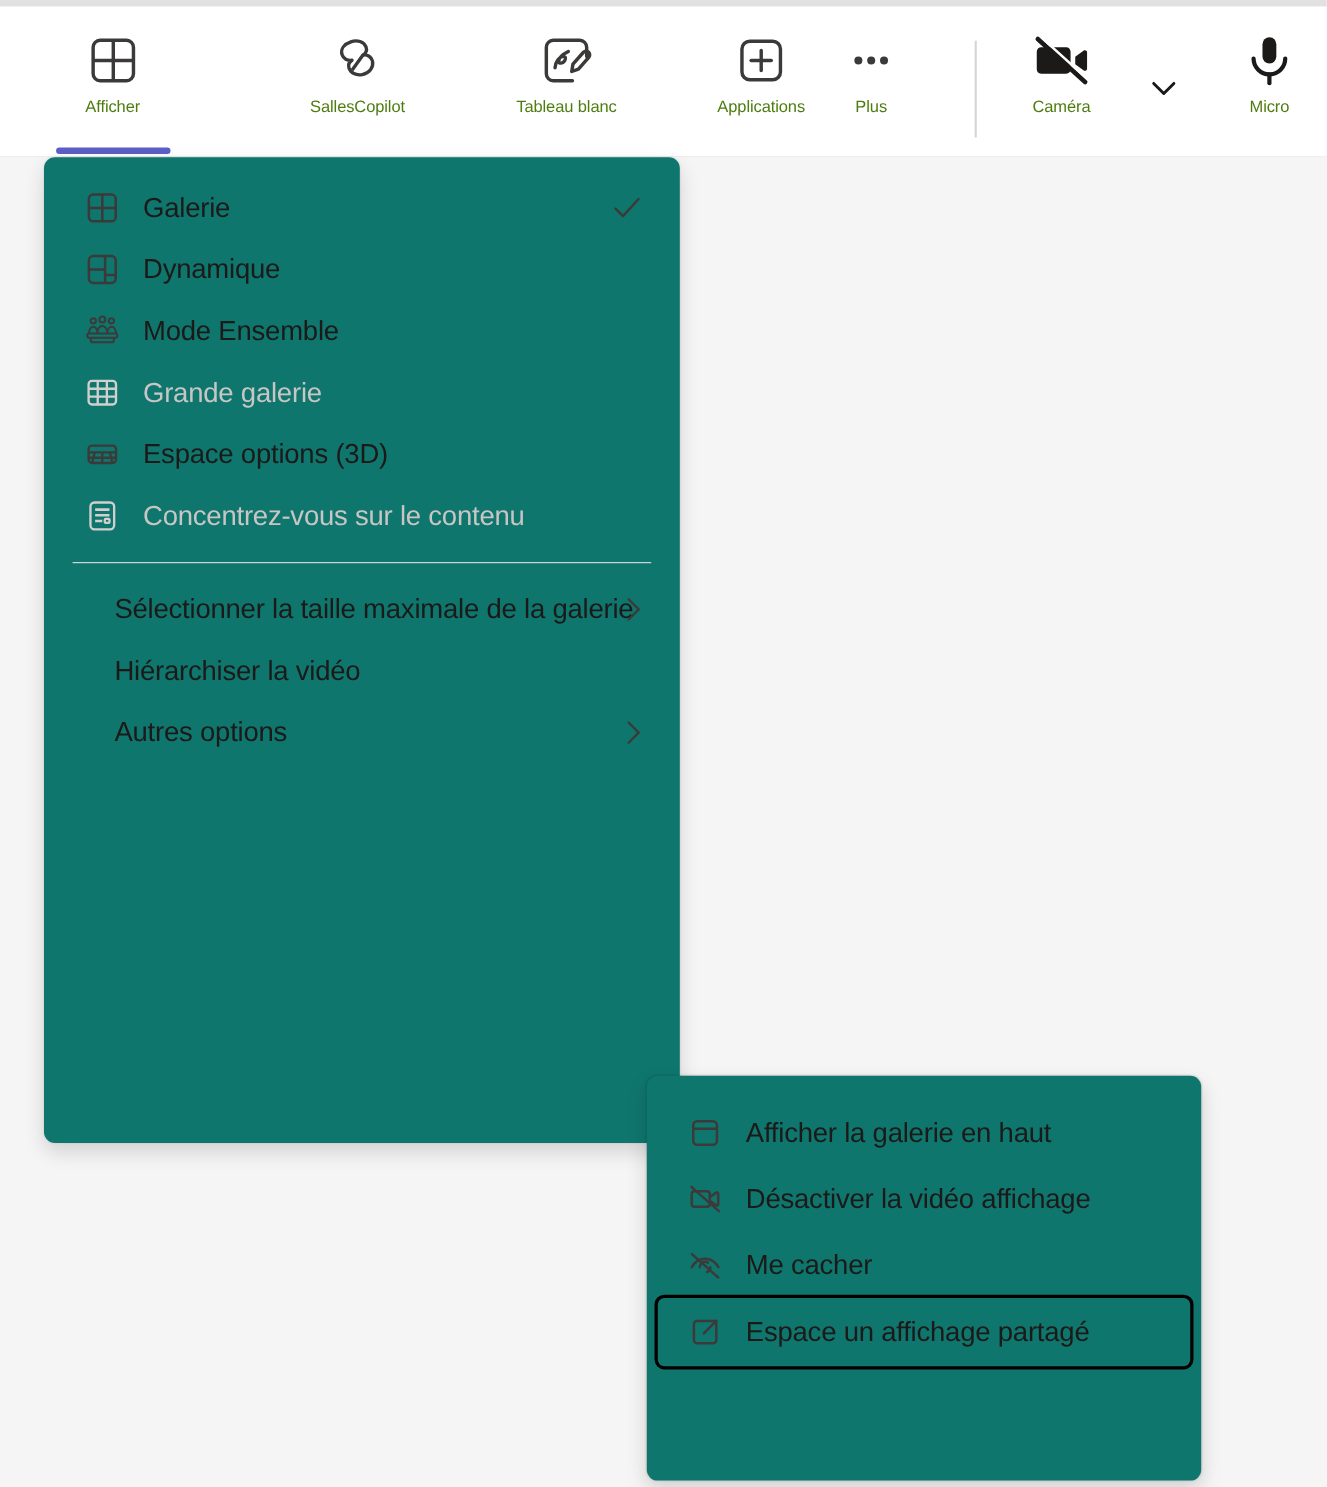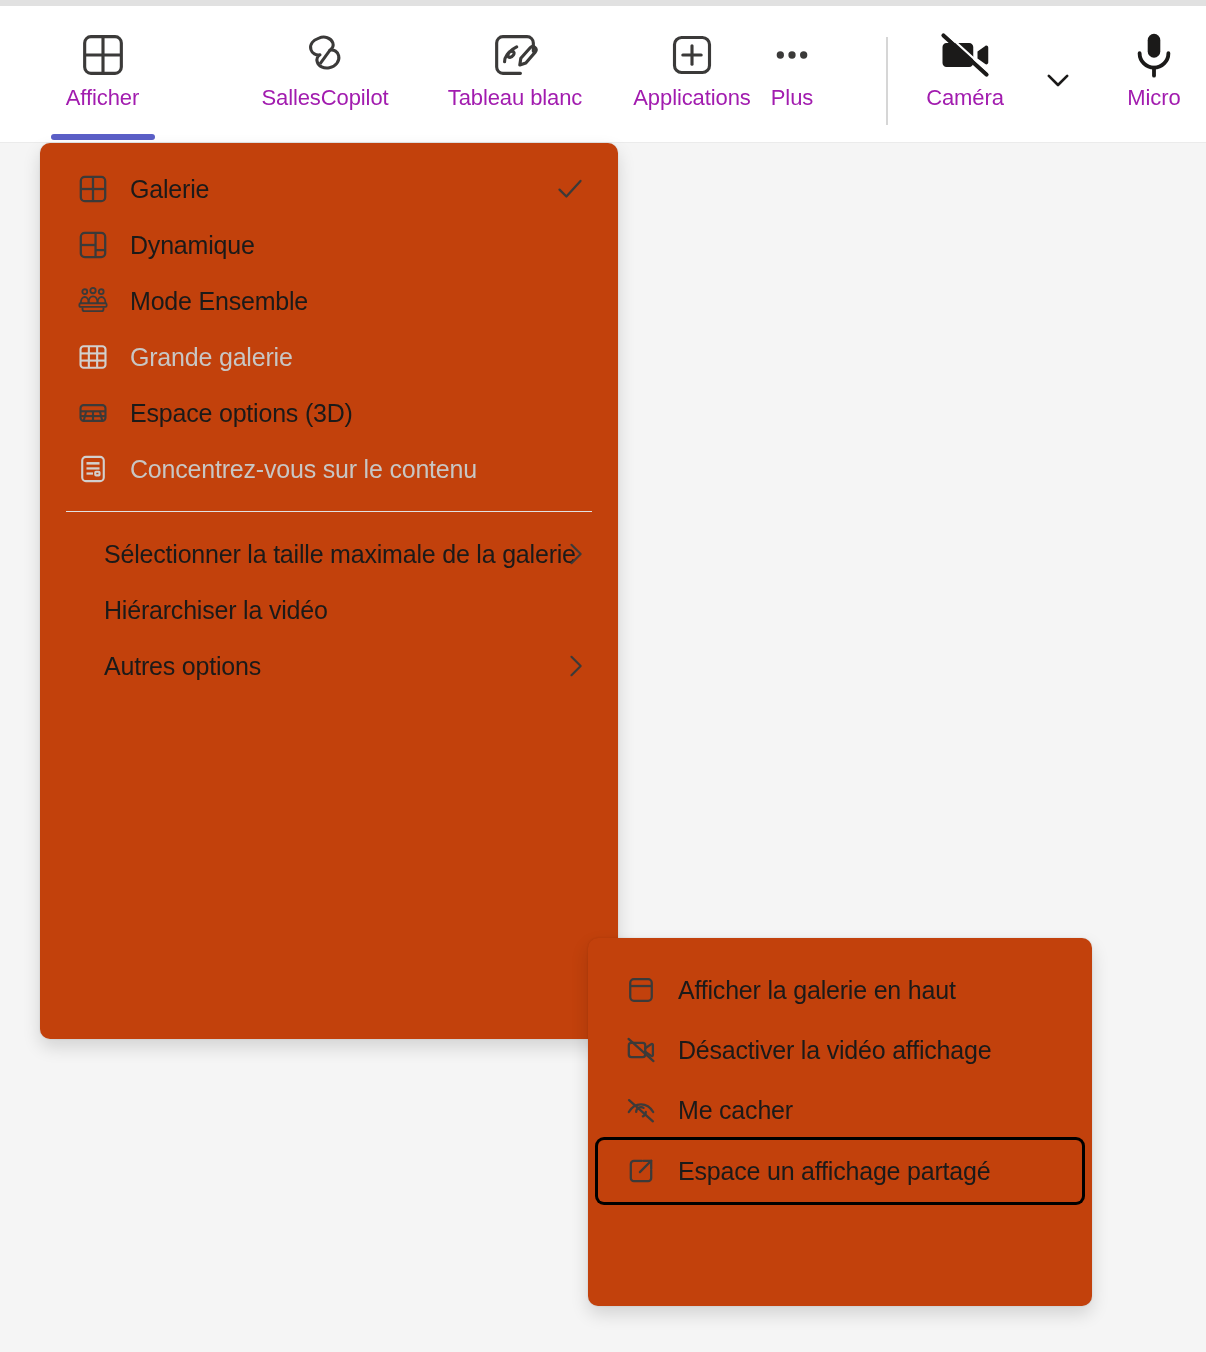--- a/index.html
+++ b/index.html
@@ -47,23 +47,23 @@
     user-select: none;
   }
   .tb-icon {
     height: 62px;
     display: flex;
     align-items: center;
     justify-content: center;
     margin-top: 18px;
   }
   .tb-label {
-    font-size: 22px;
+    font-size: 15px;
     line-height: 24px;
-    color: #a21caf;
+    color: #4d7c0f;
     white-space: nowrap;
     letter-spacing: -0.1px;
   }
   .tb-underline {
     position: absolute;
     bottom: 2px;
     left: 50%;
     transform: translateX(-50%);
     width: 104px;
     height: 6px;
@@ -88,33 +88,33 @@
     height: 44px;
     display: flex;
     align-items: center;
     justify-content: center;
     cursor: pointer;
   }
 
   
   .menu-panel {
     position: absolute;
-    background: #c2410c;
+    background: #0f766e;
     border-radius: 10px;
     box-shadow: 0 0 2px rgba(0,0,0,0.12), 0 8px 18px rgba(0,0,0,0.14);
   }
   #view-menu {
     left: 40px;
     top: 143px;
     width: 578px;
     height: 896px;
   }
   #sub-menu {
     left: 588px;
-    top: 938px;
+    top: 978px;
     width: 504px;
     height: 368px;
   }
 
   .menu-item {
     position: relative;
     display: flex;
     align-items: center;
     height: 56px;
     cursor: pointer;

